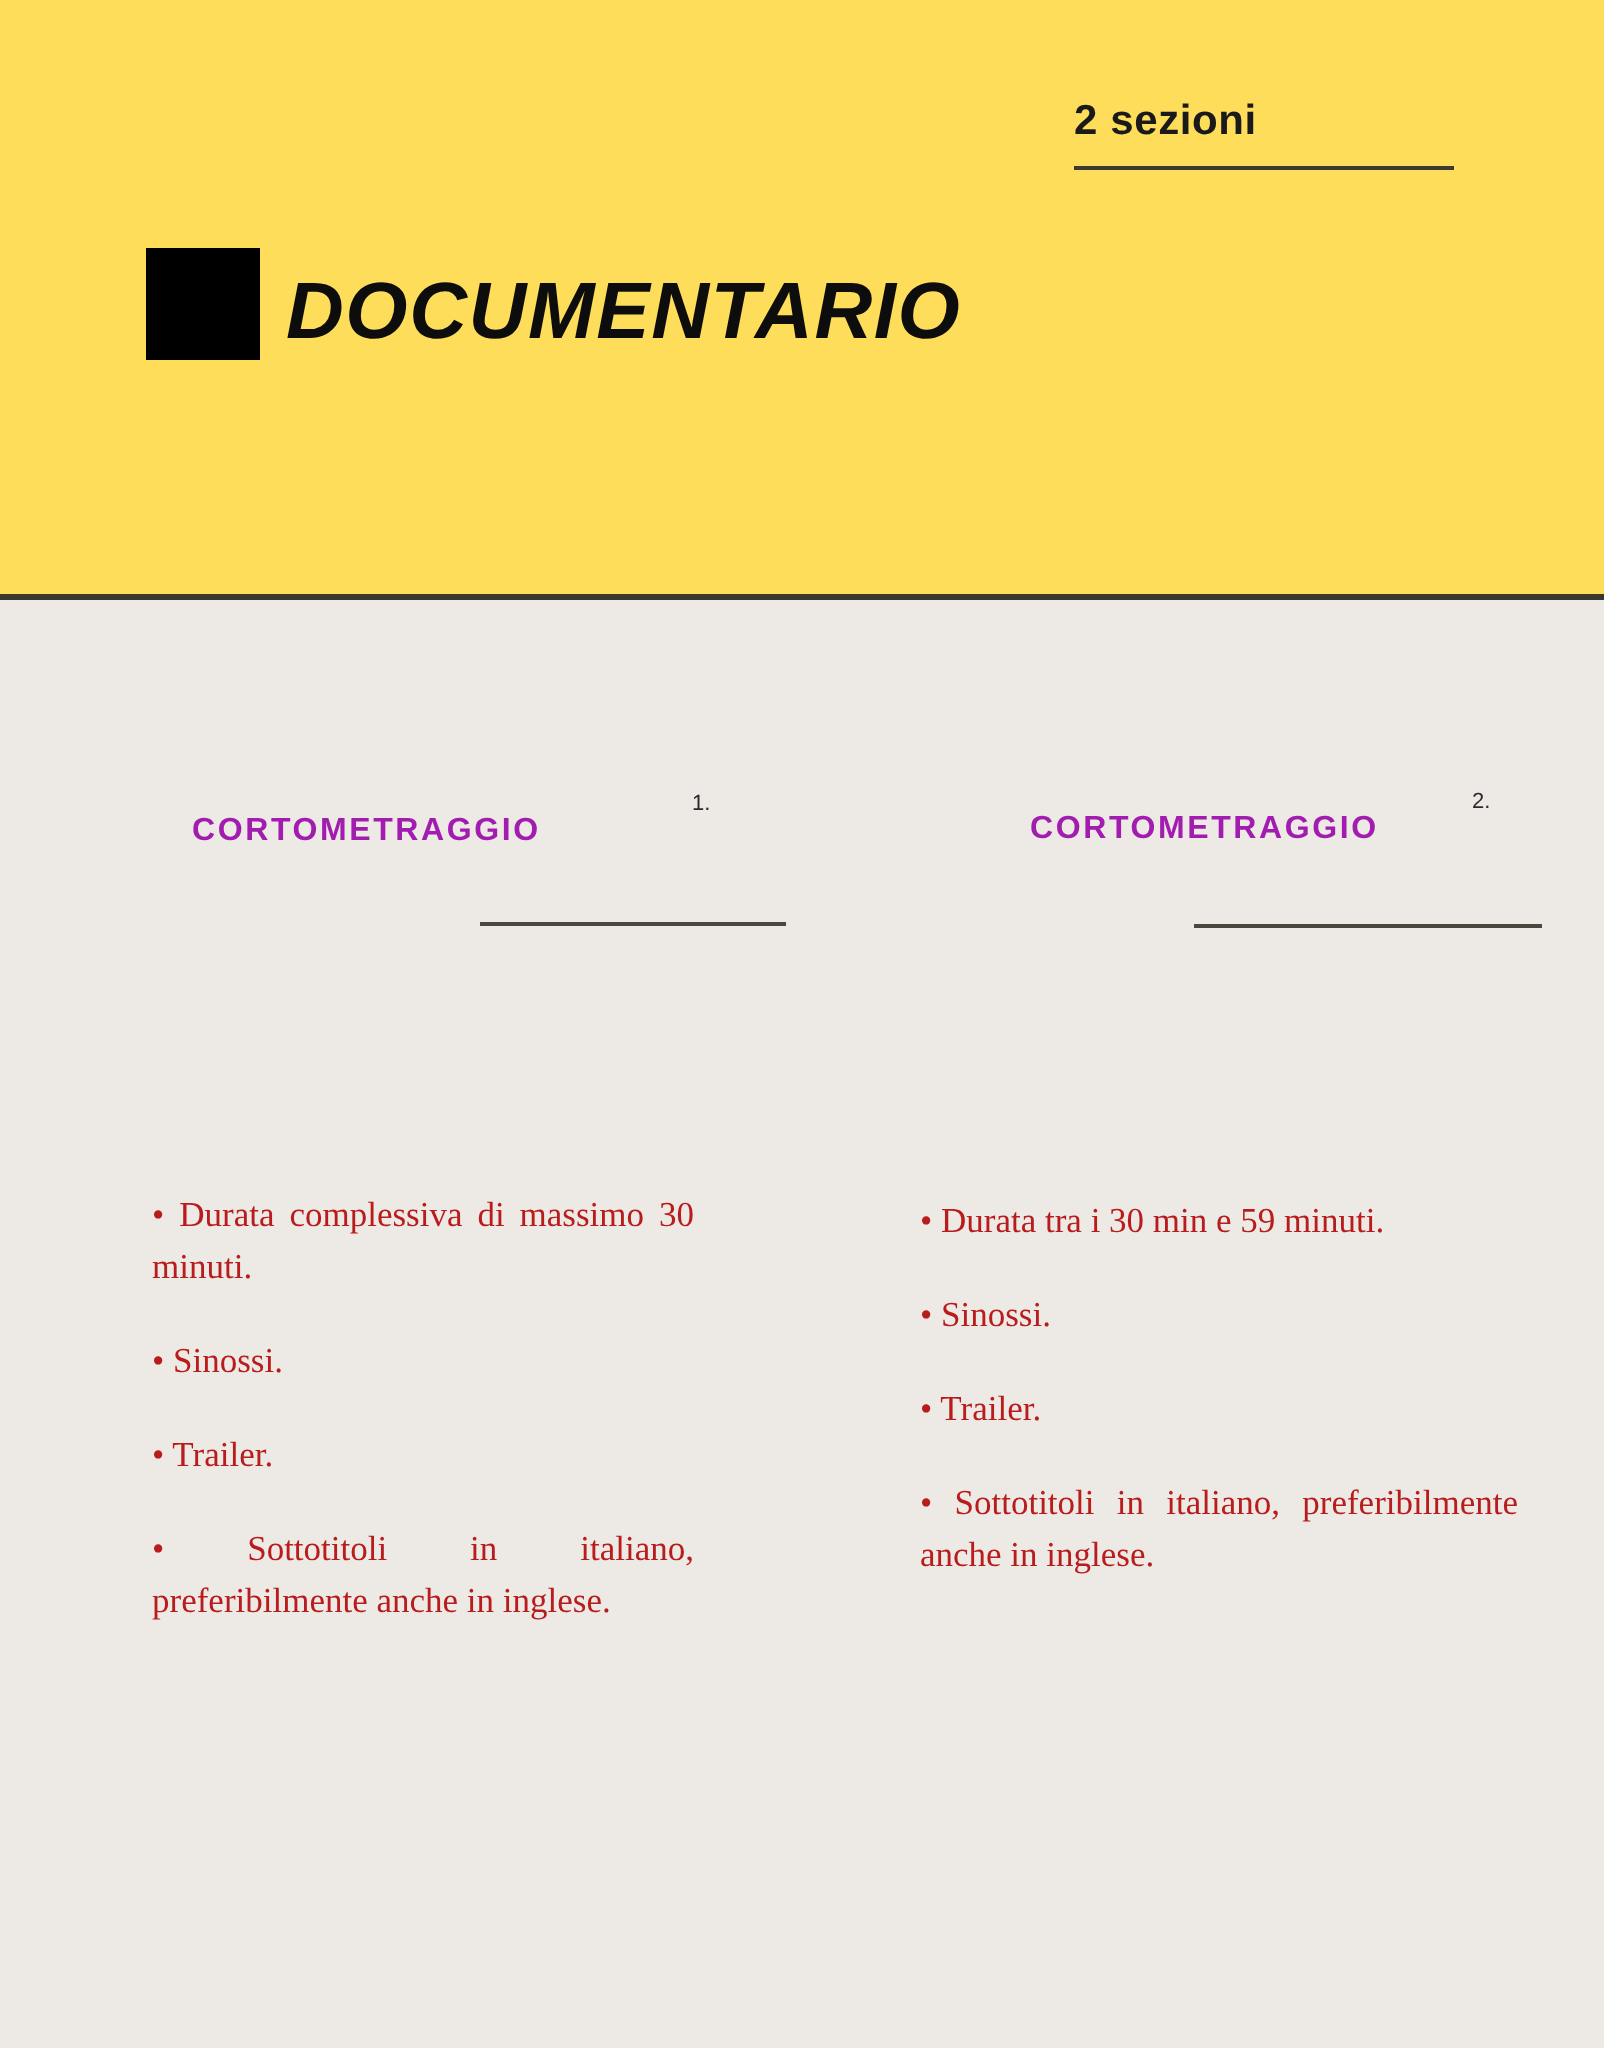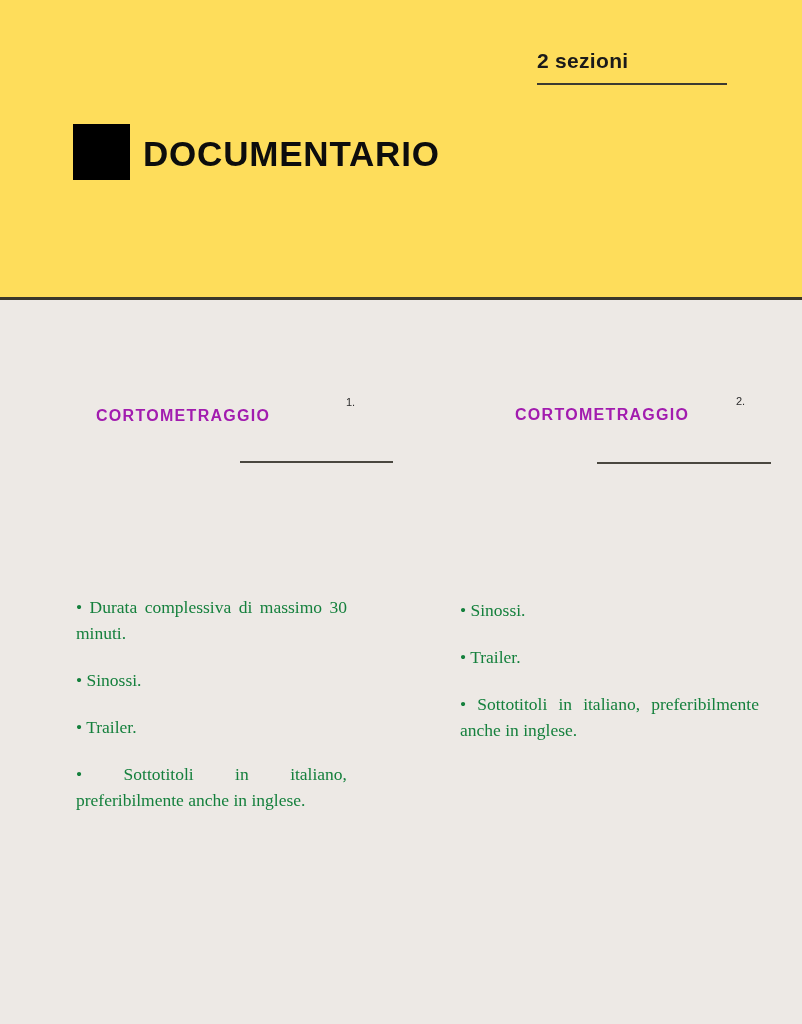--- a/index.html
+++ b/index.html
@@ -53,25 +53,26 @@
     left: 73px;
     top: 124px;
     width: 57px;
     height: 56px;
     background: #000000;
   }
   .doc-title {
     position: absolute;
     left: 143px;
     top: 134px;
-    font-size: 35px;
+    font-size: 40px;
     font-weight: 800;
     letter-spacing: 0.8px;
     color: #0d0d0d;
     white-space: nowrap;
+    font-style: italic;
   }
   
   .col-title {
     position: absolute;
     font-size: 16px;
     font-weight: 800;
     letter-spacing: 1.3px;
     color: #a21caf;
     white-space: nowrap;
   }
@@ -94,21 +95,21 @@
   .col2-number { left: 736px; top: 395px; }
   .col2-underline { left: 597px; top: 462px; width: 174px; }
 
   
   .bullets {
     position: absolute;
     font-family: "Liberation Serif", serif;
     font-size: 17.5px;
     line-height: 26px;
     text-align: justify;
-    color: #15803d;
+    color: #b91c1c;
   }
   .bullets p {
     margin: 0 0 21px 0;
   }
   .bullets-left {
     left: 76px;
     top: 594px;
     width: 271px;
   }
   .bullets-right {
@@ -138,18 +139,19 @@
     <p>• Sinossi.</p>
     <p>• Trailer.</p>
     <p>• Sottotitoli in italiano, preferibilmente anche in inglese.</p>
   </div>
 
   <div class="col-title col2-title">CORTOMETRAGGIO</div>
   <div class="col-number col2-number">2.</div>
   <div class="col-underline col2-underline"></div>
 
   <div class="bullets bullets-right">
+    <p>• Durata tra i 30 min e 59 minuti.</p>
     <p>• Sinossi.</p>
     <p>• Trailer.</p>
     <p>• Sottotitoli in italiano, preferibilmente anche in inglese.</p>
   </div>
 
 </div>
 
 </body></html>

